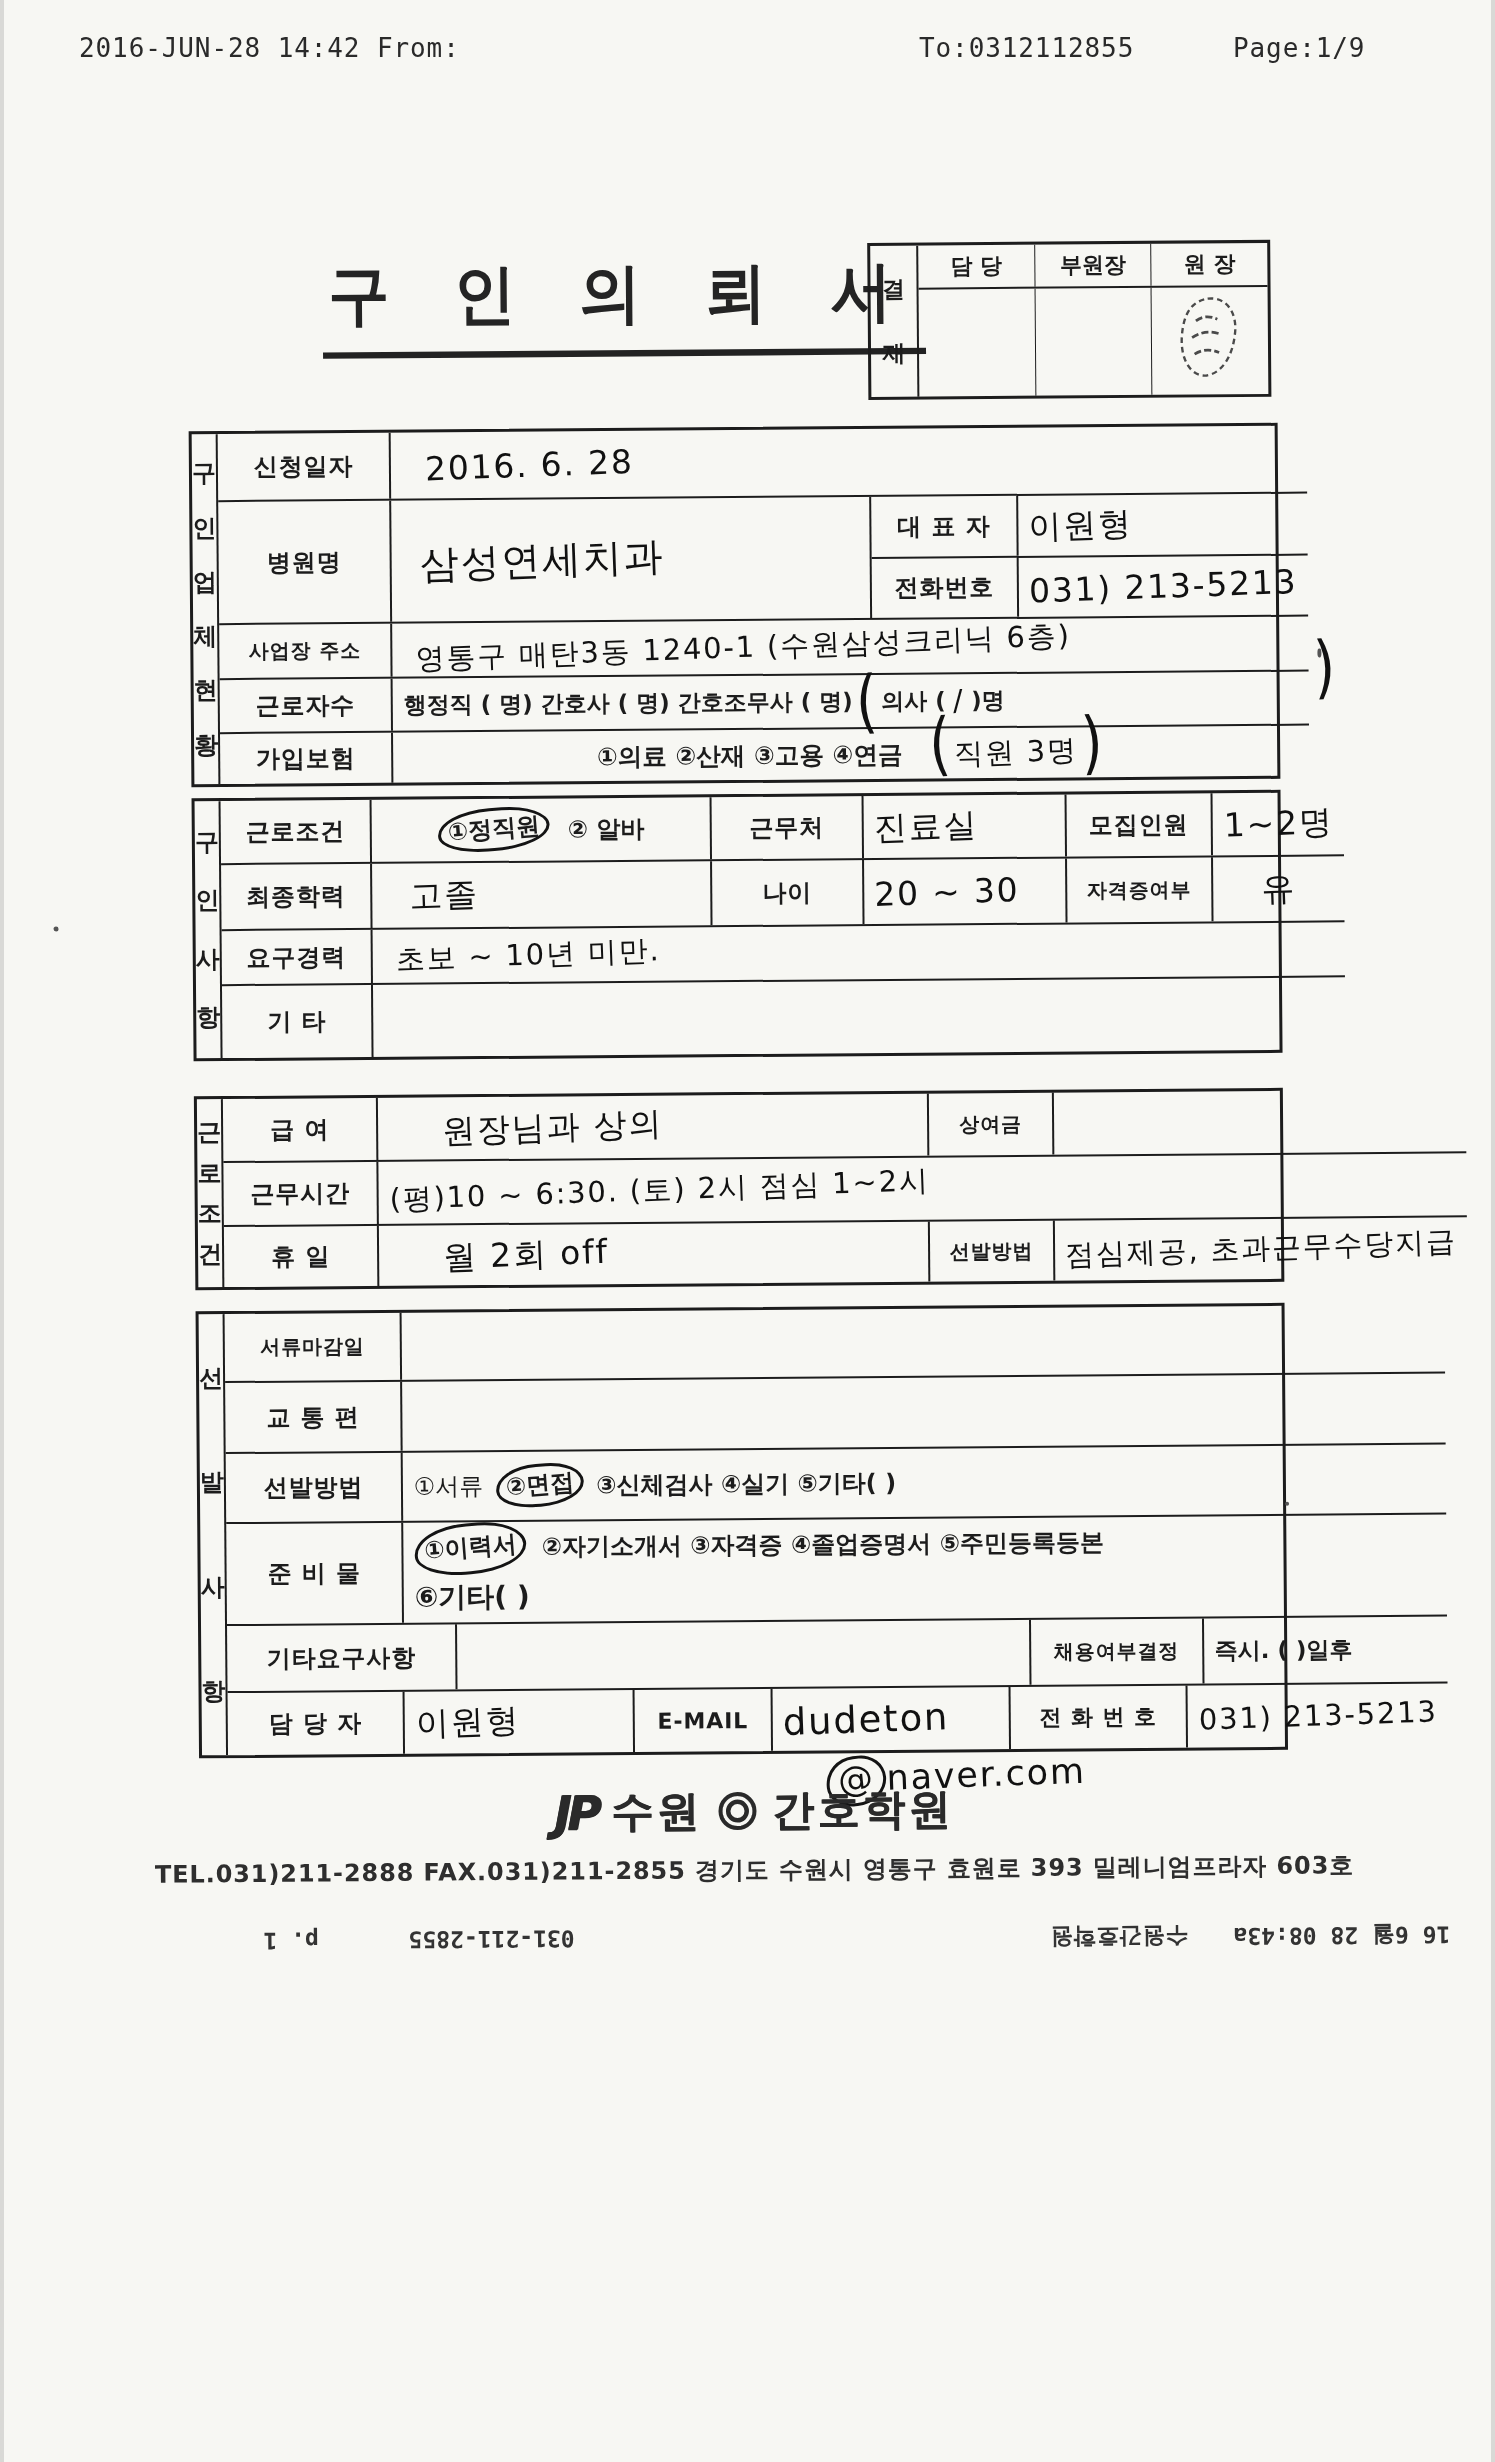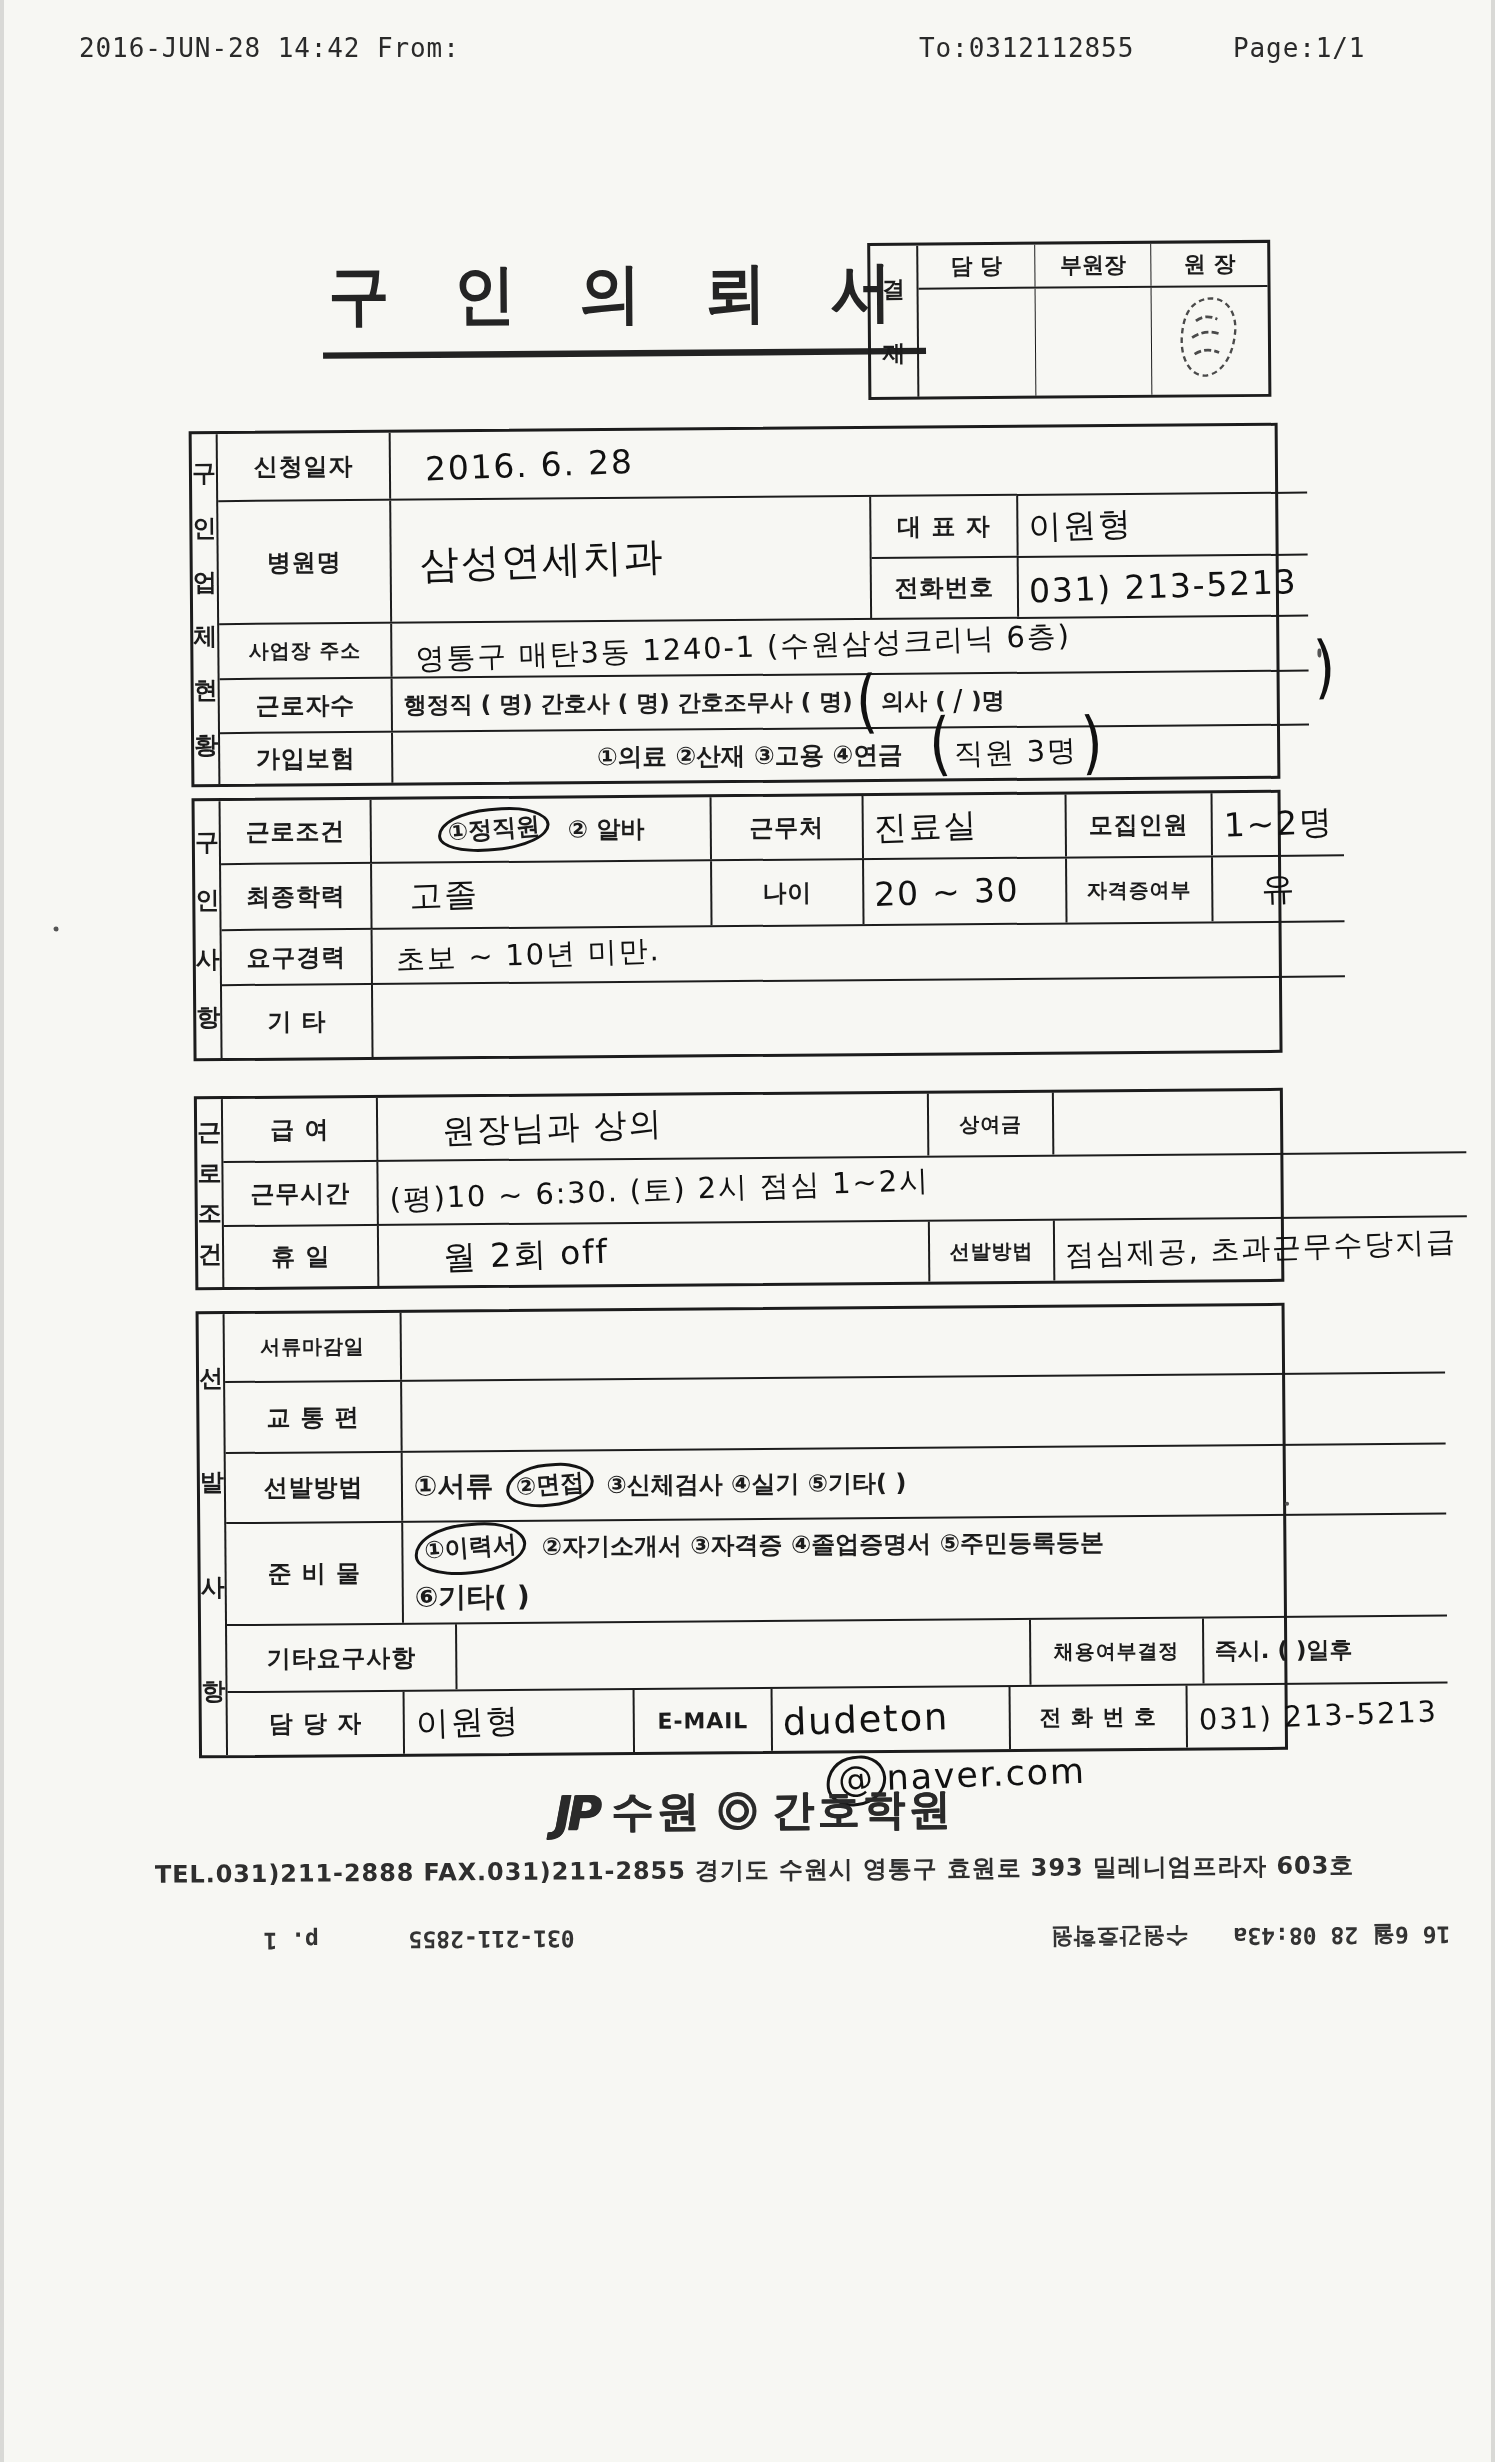--- a/index.html
+++ b/index.html
@@ -77,21 +77,21 @@
   .speck { position:absolute; background:#555; border-radius:50%; }
 </style>
 </head>
 <body>
 
 <div class="page">
 
   <div class="fax-header">
     <span style="left:75px">2016-JUN-28 14:42 From:</span>
     <span style="left:915px">To:0312112855</span>
-    <span style="left:1229px">Page:1/1</span>
+    <span style="left:1229px">Page:1/9</span>
   </div>
 
   <div class="doc">
 
     <div class="title">구 인 의 뢰 서</div>
 
     <div class="approval">
       <div class="vside">
           <span>결</span>
           <span>재</span>
@@ -277,21 +277,21 @@
           <div class="cell label sm" style="width:154px">서류마감일</div>
           <div class="cell grow"></div>
         </div>
         <div class="row" style="height:69px">
           <div class="cell label" style="width:154px">교 통 편</div>
           <div class="cell grow"></div>
         </div>
         <div class="row" style="height:68px">
           <div class="cell label" style="width:154px">선발방법</div>
           <div class="cell grow" style="gap:12.3px">
-            <span class="printed" style="font-size:28px;font-weight:700">①서류</span>
+            <span class="printed" style="font-size:24px;font-weight:400">①서류</span>
             <span class="hand-circle printed" style="font-size:24px;font-weight:700">②면접</span>
             <span class="printed" style="font-size:24px;font-weight:700">③신체검사   ④실기   ⑤기타(                        )</span>
           </div>
         </div>
         <div class="row" style="height:100px">
           <div class="cell label" style="width:154px">준 비 물</div>
           <div class="cell grow two-line">
             <span><span class="hand-circle printed" style="font-size:24px;font-weight:700">①이력서</span>
               <span class="printed" style="font-size:24px;font-weight:700;margin-left:10.6px">②자기소개서   ③자격증   ④졸업증명서   ⑤주민등록등본</span></span>
             <span class="printed" style="font-size:28px;font-weight:700">⑥기타(                                                                   )</span>

